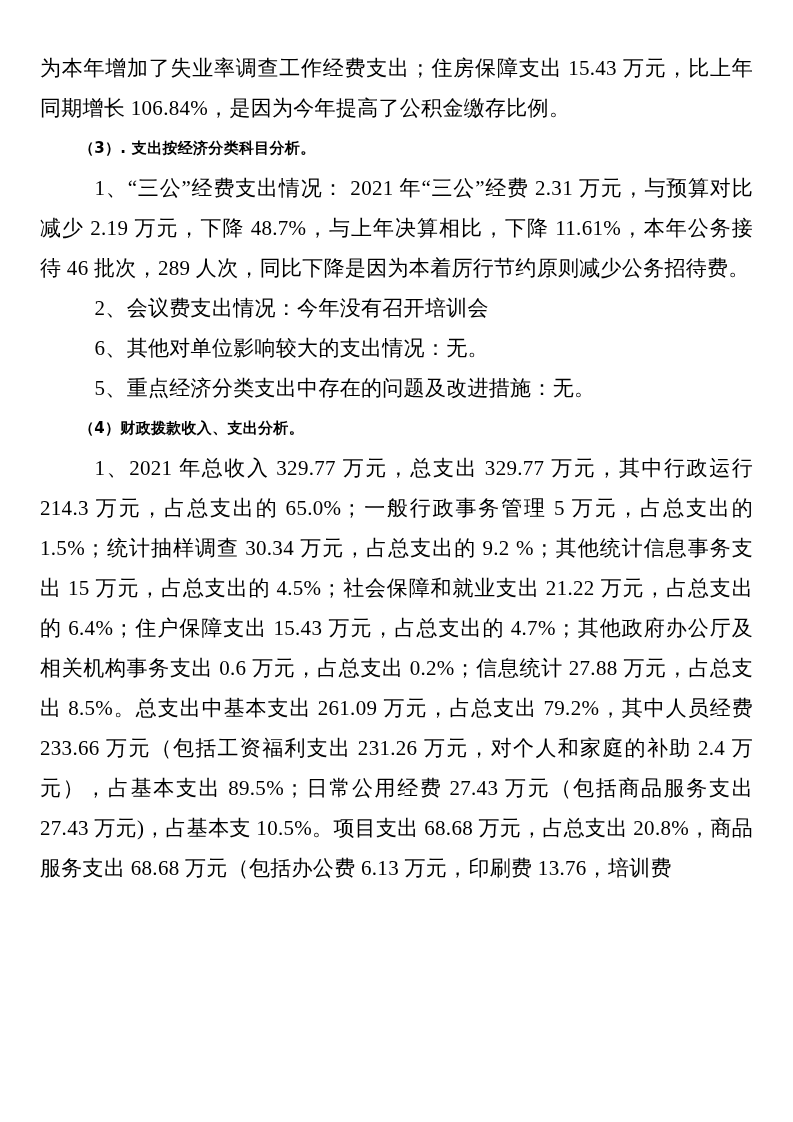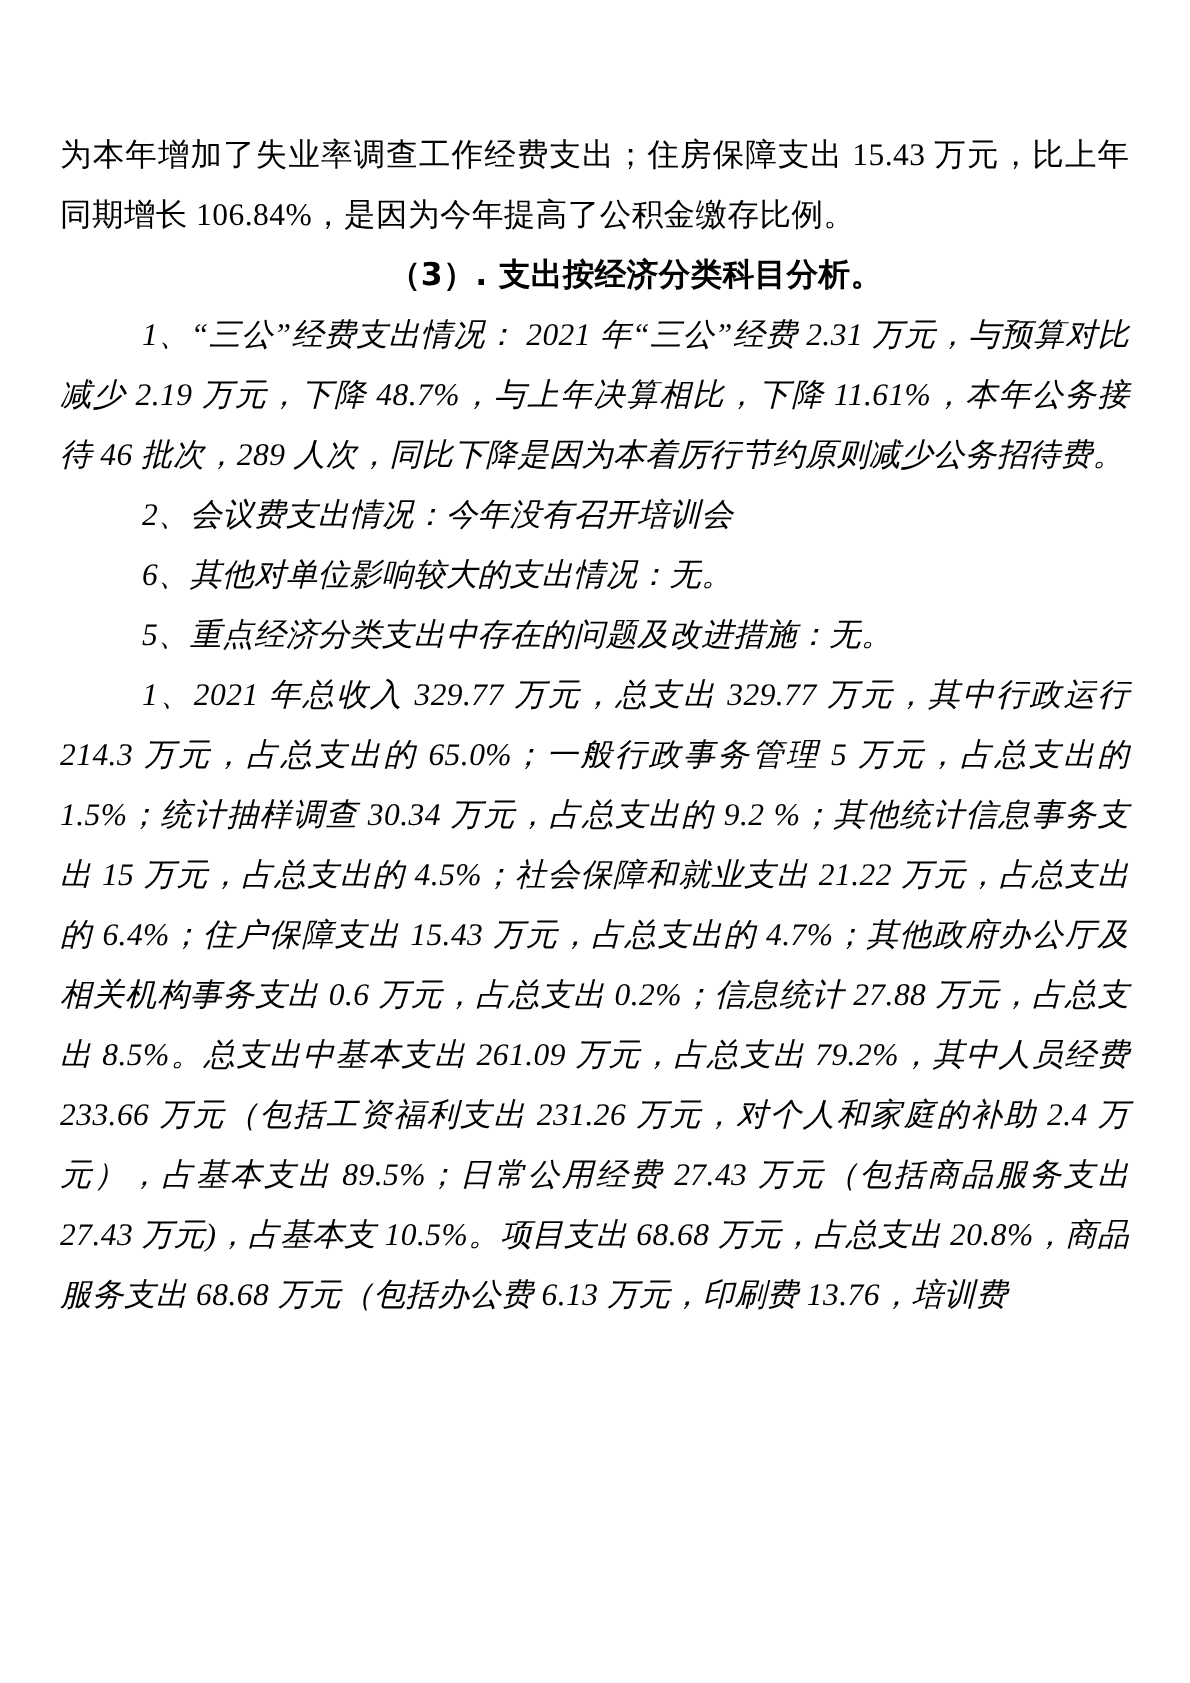--- a/index.html
+++ b/index.html
@@ -21,40 +21,39 @@
     margin: 0;
     font-size: 21px;
     line-height: 40px;
     color: #000000;
     text-align: justify;
     letter-spacing: 0.3px;
     font-family: "Liberation Serif", "DejaVu Serif", serif;
   }
   .doc-body p.continuation {
     text-indent: 0;
-    margin-top: 35px;
   }
   .doc-body p.indent {
     text-indent: 2.6em;
-    font-style: italic;
   }
   .doc-body p.heading {
     text-indent: 2.6em;
     font-weight: 700;
-    text-align: center;
+    text-align: left;
     font-family: "DejaVu Sans", "Liberation Sans", sans-serif;
-    font-size: 21px;
+    font-size: 15px;
   }
 </style>
 </head>
 <body>
 
 <div class="page">
   <div class="doc-body">
       <p class="continuation">为本年增加了失业率调查工作经费支出；住房保障支出 15.43 万元，比上年同期增长 106.84%，是因为今年提高了公积金缴存比例。</p>
       <p class="heading">（3）. 支出按经济分类科目分析。</p>
       <p class="indent">1、“三公”经费支出情况： 2021 年“三公”经费 2.31 万元，与预算对比减少 2.19 万元，下降 48.7%，与上年决算相比，下降 11.61%，本年公务接待 46 批次，289 人次，同比下降是因为本着厉行节约原则减少公务招待费。</p>
       <p class="indent">2、会议费支出情况：今年没有召开培训会</p>
       <p class="indent">6、其他对单位影响较大的支出情况：无。</p>
       <p class="indent">5、重点经济分类支出中存在的问题及改进措施：无。</p>
+      <p class="heading">（4）财政拨款收入、支出分析。</p>
       <p class="indent">1、2021 年总收入 329.77 万元，总支出 329.77 万元，其中行政运行 214.3 万元，占总支出的 65.0%；一般行政事务管理 5 万元，占总支出的 1.5%；统计抽样调查 30.34 万元，占总支出的 9.2 %；其他统计信息事务支出 15 万元，占总支出的 4.5%；社会保障和就业支出 21.22 万元，占总支出的 6.4%；住户保障支出 15.43 万元，占总支出的 4.7%；其他政府办公厅及相关机构事务支出 0.6 万元，占总支出 0.2%；信息统计 27.88 万元，占总支出 8.5%。总支出中基本支出 261.09 万元，占总支出 79.2%，其中人员经费 233.66 万元（包括工资福利支出 231.26 万元，对个人和家庭的补助 2.4 万元），占基本支出 89.5%；日常公用经费 27.43 万元（包括商品服务支出 27.43 万元)，占基本支 10.5%。项目支出 68.68 万元，占总支出 20.8%，商品服务支出 68.68 万元（包括办公费 6.13 万元，印刷费 13.76，培训费</p>
     </div>
 </div>
 
 </body></html>

